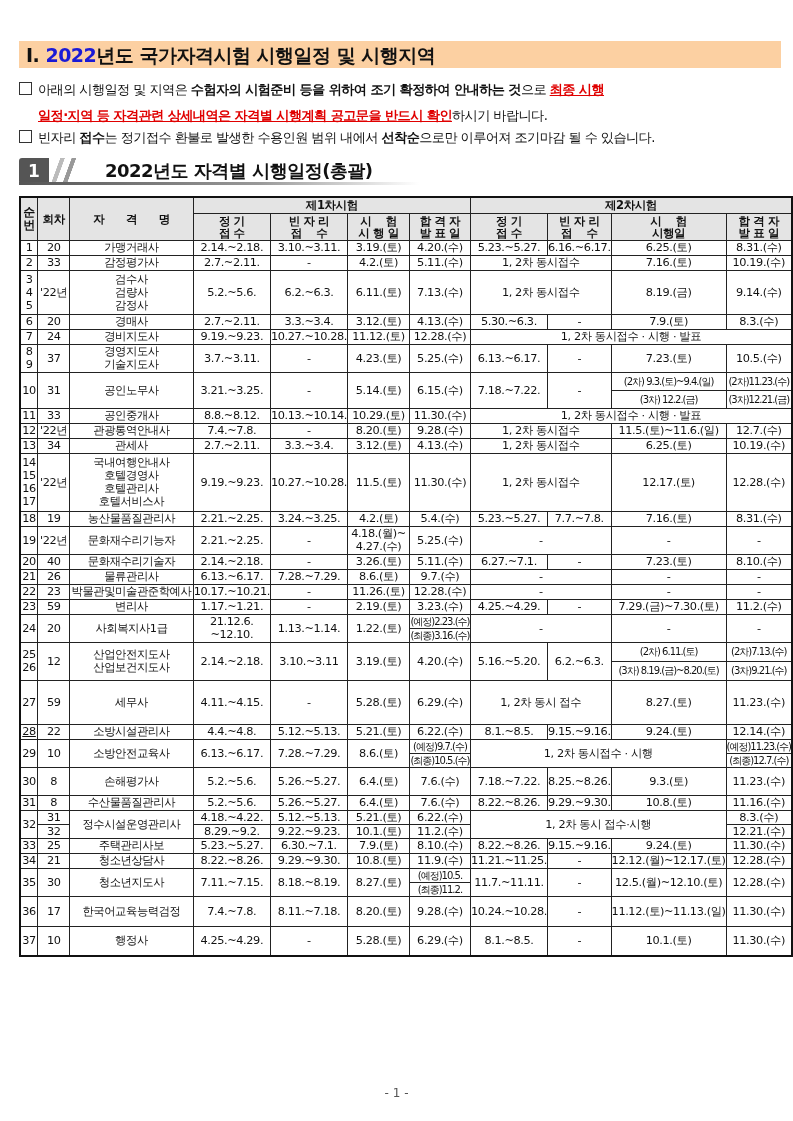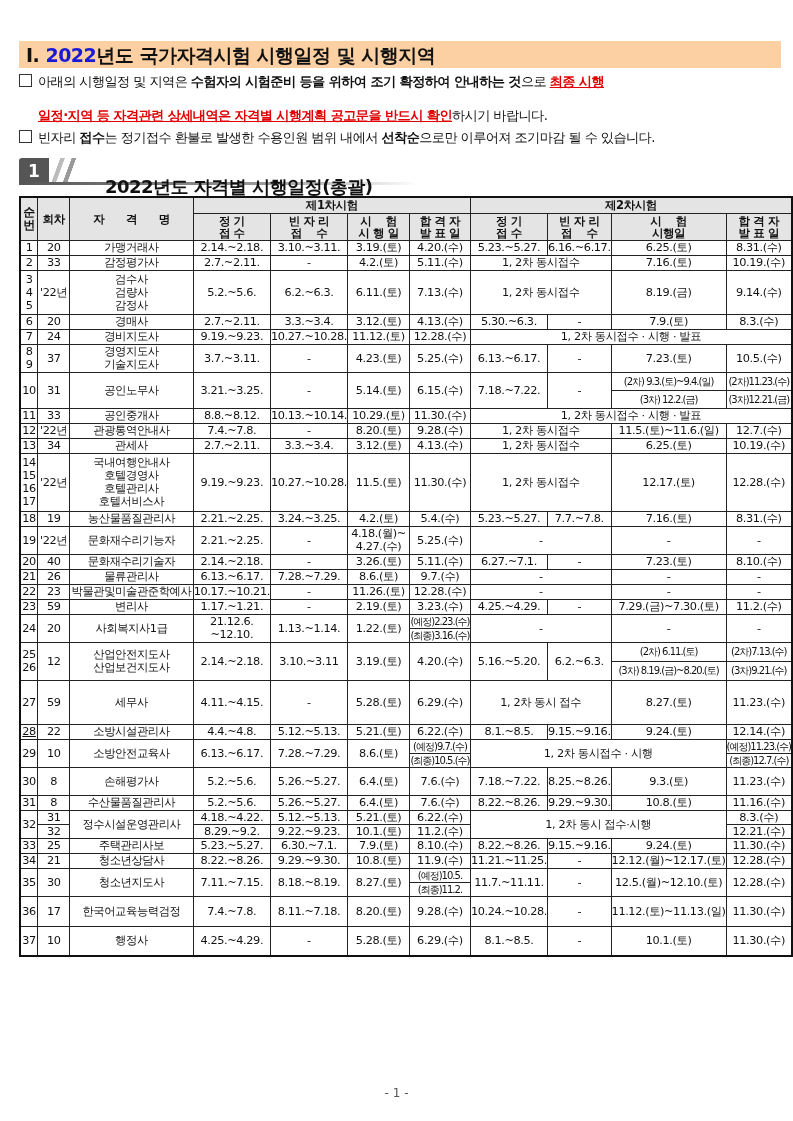--- a/index.html
+++ b/index.html
@@ -8,35 +8,35 @@
   .title-text{position:absolute;left:26px;top:41px;font-size:19px;font-weight:bold;line-height:29px;letter-spacing:-0.5px;}
   .title-text .yr{color:#1a1ad6;}
   .notice{position:absolute;left:19px;width:770px;font-size:13.2px;line-height:20px;letter-spacing:-0.6px;white-space:nowrap;}
   .box{display:inline-block;width:11px;height:11px;border:1px solid #333;margin-right:6px;vertical-align:-1px;}
   .b{font-weight:bold;}
   .red{color:#e00000;font-weight:bold;text-decoration:underline;}
   .sec-head{position:absolute;left:19px;top:158px;width:400px;height:26px;}
   .sec-num{position:absolute;left:0;top:0;width:30px;height:26px;background:#555;color:#fff;font-weight:bold;font-size:17px;text-align:center;line-height:26px;border-radius:3px 0 0 3px;}
   .sec-slash{position:absolute;left:32px;top:0;width:36px;height:26px;background:linear-gradient(110deg,#fff 0,#fff 20%,#bbb 21%,#bbb 30%,#fff 31%,#fff 45%,#999 46%,#999 55%,#fff 56%);}
   .sec-line{position:absolute;left:0;top:24px;width:400px;height:3px;background:linear-gradient(90deg,#555,#999 60%,#fff);}
-  .sec-title{position:absolute;left:86px;top:16px;font-size:18px;font-weight:bold;line-height:26px;letter-spacing:-0.5px;}
+  .sec-title{position:absolute;left:86px;top:0;font-size:18px;font-weight:bold;line-height:26px;letter-spacing:-0.5px;}
   table{position:absolute;left:19px;top:196px;border-collapse:collapse;table-layout:fixed;font-size:11.3px;letter-spacing:-0.4px;border-radius:28px;}
   td,th{border:1px solid #222;padding:0;text-align:center;vertical-align:middle;line-height:13px;white-space:nowrap;overflow:hidden;}
   th{background:#e4e4e4;font-weight:bold;font-size:11.5px;line-height:12px;}
   table{border:2px solid #111;}
   td.sub{font-size:10px;letter-spacing:-1px;}
   .pageno{position:absolute;left:0;width:793px;top:1086px;text-align:center;font-size:12px;color:#555;}
 </style>
 </head>
 <body>
 
 <div class="title-bar"></div>
 <div class="title-text"><span>Ⅰ. </span><span class="yr">2022</span><span>년도 국가자격시험 시행일정 및 시행지역</span></div>
 
-<div class="notice" style="top:72px;">
+<div class="notice" style="top:80px;">
   <span class="box"></span><span>아래의 시행일정 및 지역은 </span><span class="b">수험자의 시험준비 등을 위하여 조기 확정하여 안내하는 것</span><span>으로 </span><span class="red">최종 시행</span>
 </div>
 <div class="notice" style="top:106px;left:38px;">
   <span class="red">일정·지역 등 자격관련 상세내역은 자격별 시행계획 공고문을 반드시 확인</span><span>하시기 바랍니다.</span>
 </div>
 <div class="notice" style="top:128px;">
   <span class="box"></span><span>빈자리 </span><span class="b">접수</span><span>는 정기접수 환불로 발생한 수용인원 범위 내에서 </span><span class="b">선착순</span><span>으로만 이루어져 조기마감 될 수 있습니다.</span>
 </div>
 
 <div class="sec-head">

